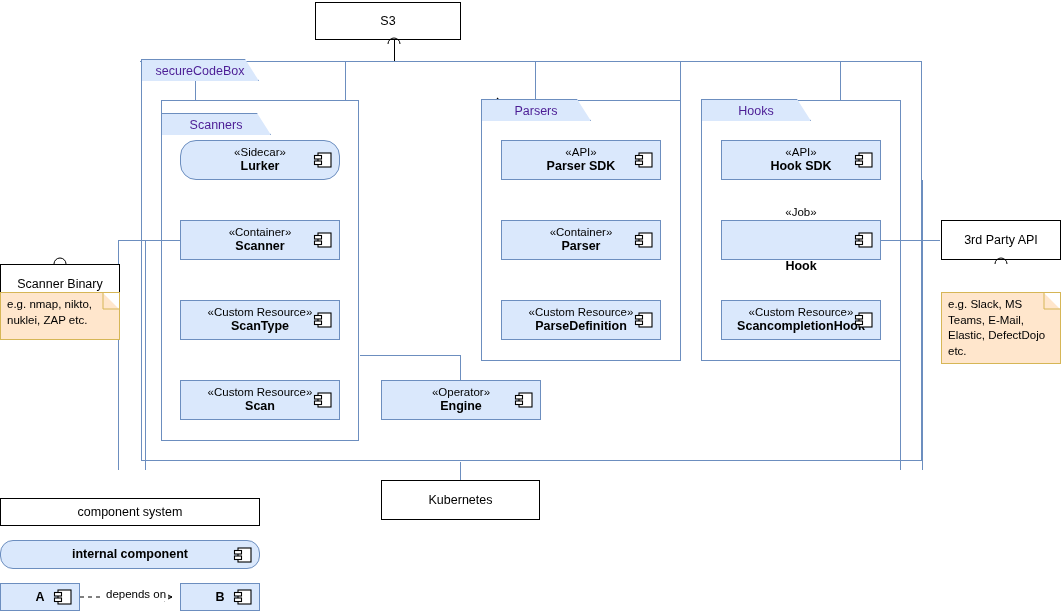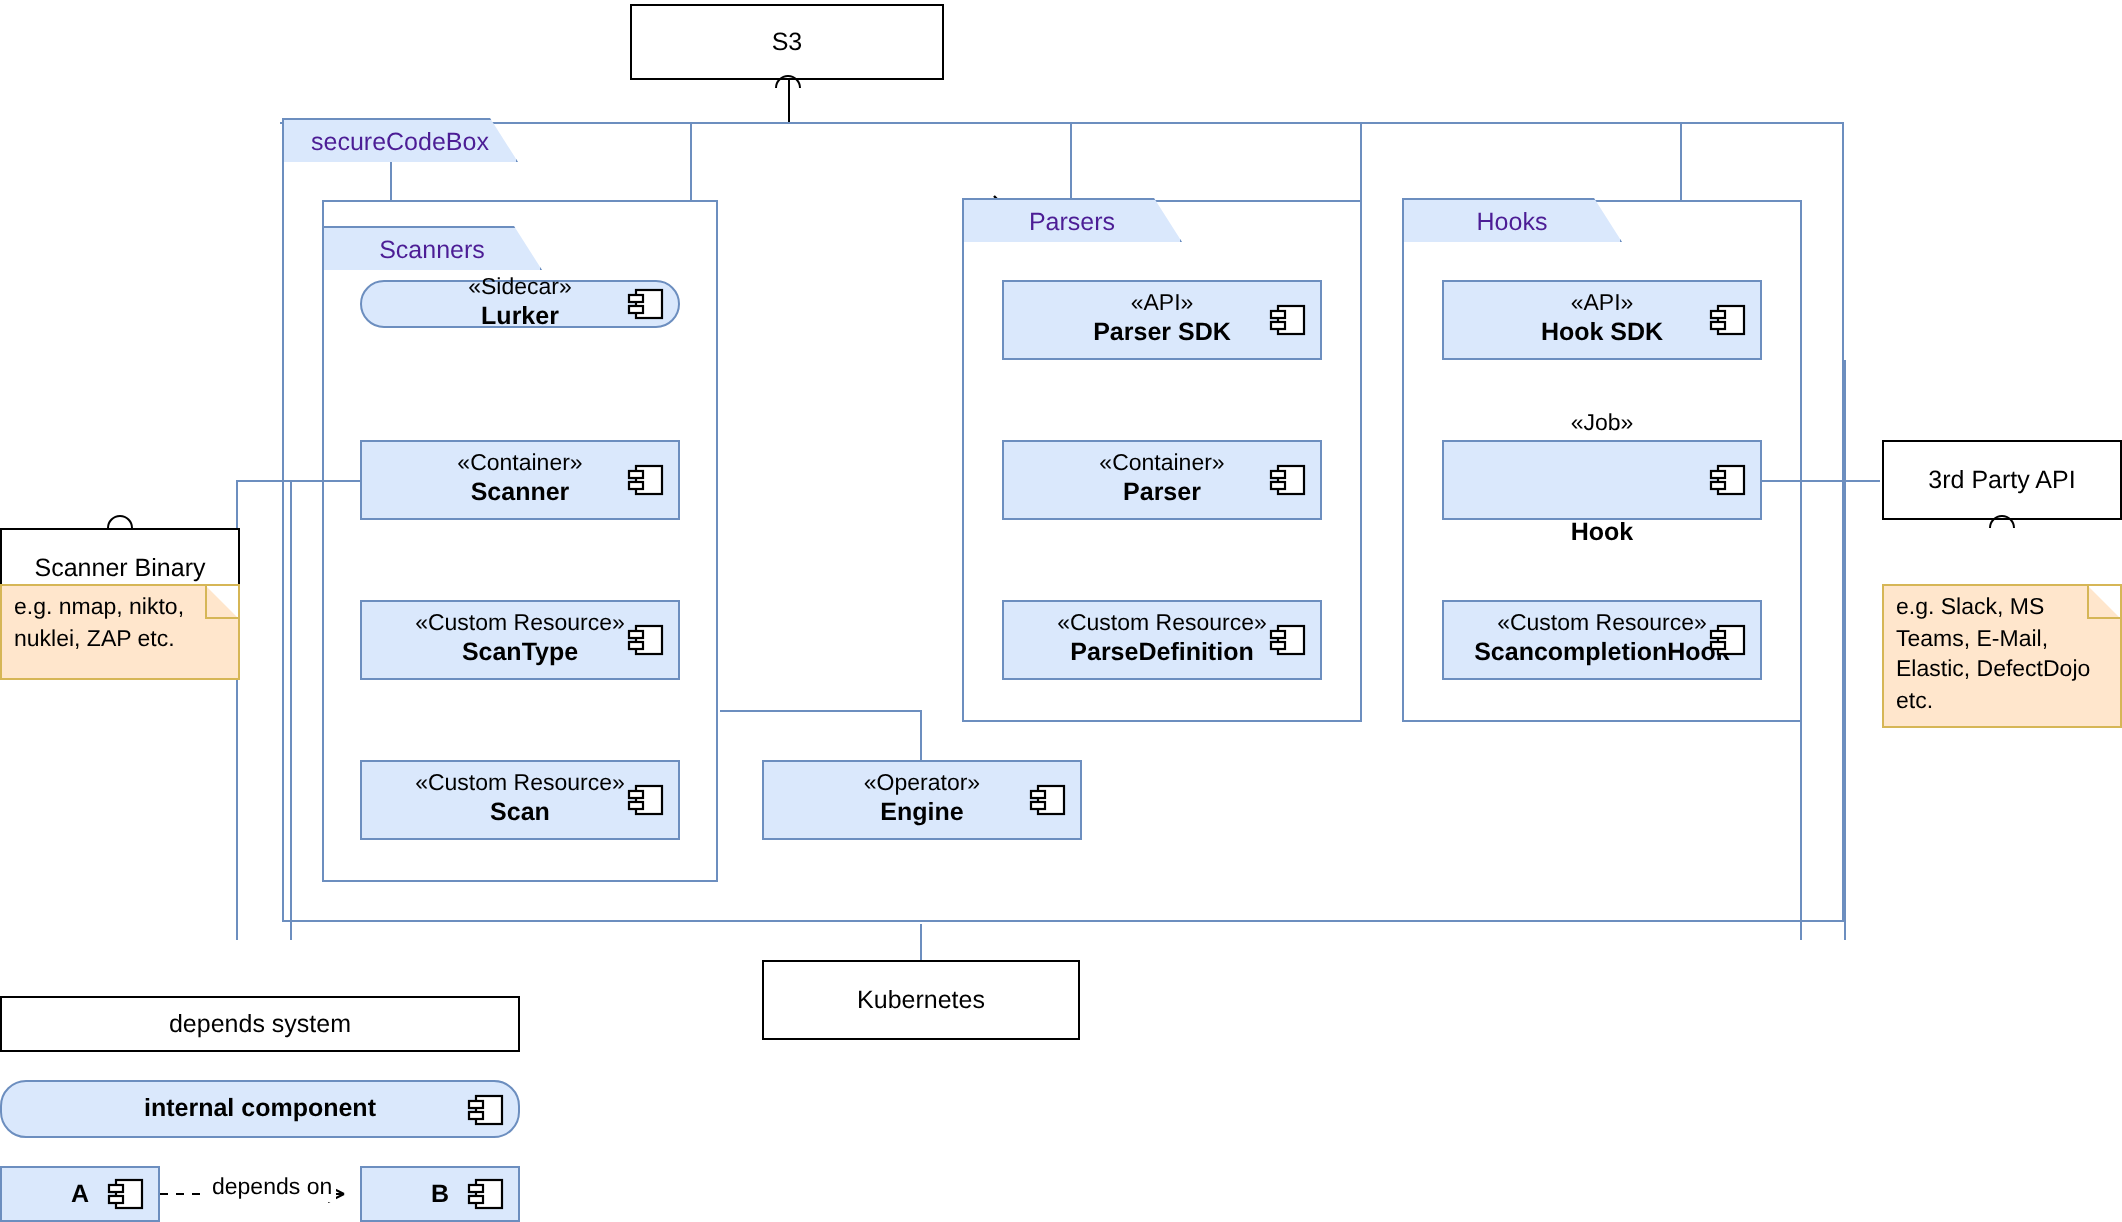--- a/index.html
+++ b/index.html
@@ -149,40 +149,40 @@
   <div class="line-h" style="left:360px; top:355px; width:100px;"></div>
 
   <div class="line-v" style="left:460px; top:462px; height:18px;"></div>
 
   <div class="abs" style="left:495px; top:96px; width:40px; height:28px;">
     <svg class="inline" width="40" height="28" viewBox="0 0 40 28">
       <path d="M2,2 L22,22" stroke="#000000" stroke-width="1.2" fill="none" stroke-dasharray="3 3"></path>
     </svg>
   </div>
 
-  <div class="ext-box abs" style="left:315px; top:2px; width:157px; height:38px;">
+  <div class="ext-box abs" style="left:315px; top:2px; width:146px; height:38px;">
     <span>S3</span>
   </div>
   <div class="abs" style="left:386px; top:35px; width:16px; height:10px;">
     <svg class="inline" width="16" height="10" viewBox="0 0 16 10">
       <path d="M2,9 A6,6 0 0 1 14,9" stroke="#000000" stroke-width="1" fill="none"></path>
     </svg>
   </div>
 
   <div class="group-frame abs" style="left:141px; top:61px; width:781px; height:400px;"></div>
   <div class="group-tab" style="left:141px; top:59px; width:118px;">
     <span>secureCodeBox</span>
   </div>
 
   <div class="group-frame abs" style="left:161px; top:100px; width:198px; height:341px;"></div>
   <div class="group-tab" style="left:161px; top:99px; width:110px;margin-top:14px;">
     <span>Scanners</span>
   </div>
 
-  <div class="comp abs" style="left:180px; top:140px; width:160px; height:24px;border-radius:16px;">
+  <div class="comp abs" style="left:180px; top:140px; width:160px; height:40px;border-radius:16px;">
     <span class="stereo">«Sidecar»</span>
     <span class="cname">Lurker</span>
     <span class="comp-icon">
       <svg class="inline" width="20" height="20" viewBox="0 0 20 20">
         <rect x="5" y="3" width="13" height="14" fill="#ffffff" stroke="#000000" stroke-width="1.1"></rect>
         <rect x="1.5" y="5.5" width="7" height="3.5" fill="#ffffff" stroke="#000000" stroke-width="1.1"></rect>
         <rect x="1.5" y="11" width="7" height="3.5" fill="#ffffff" stroke="#000000" stroke-width="1.1"></rect>
       </svg>
     </span>
   </div>
@@ -353,21 +353,21 @@
         <path d="M0,0 L0,16 L16,16" fill="none" stroke="#d6b656" stroke-width="1"></path>
       </svg>
     </span>
   </div>
 
   <div class="ext-box abs" style="left:381px; top:480px; width:159px; height:40px;">
     <span>Kubernetes</span>
   </div>
 
   <div class="ext-box abs" style="left:0px; top:498px; width:260px; height:28px;">
-    <span>depends system</span>
+    <span>component system</span>
   </div>
 
   <div class="comp abs" style="left:0px; top:540px; width:260px; height:29px; flex-direction:row;border-radius:13px;">
     <span class="cname">internal component</span>
     <span class="comp-icon">
       <svg class="inline" width="20" height="20" viewBox="0 0 20 20">
         <rect x="5" y="3" width="13" height="14" fill="#ffffff" stroke="#000000" stroke-width="1.1"></rect>
         <rect x="1.5" y="5.5" width="7" height="3.5" fill="#ffffff" stroke="#000000" stroke-width="1.1"></rect>
         <rect x="1.5" y="11" width="7" height="3.5" fill="#ffffff" stroke="#000000" stroke-width="1.1"></rect>
       </svg>

